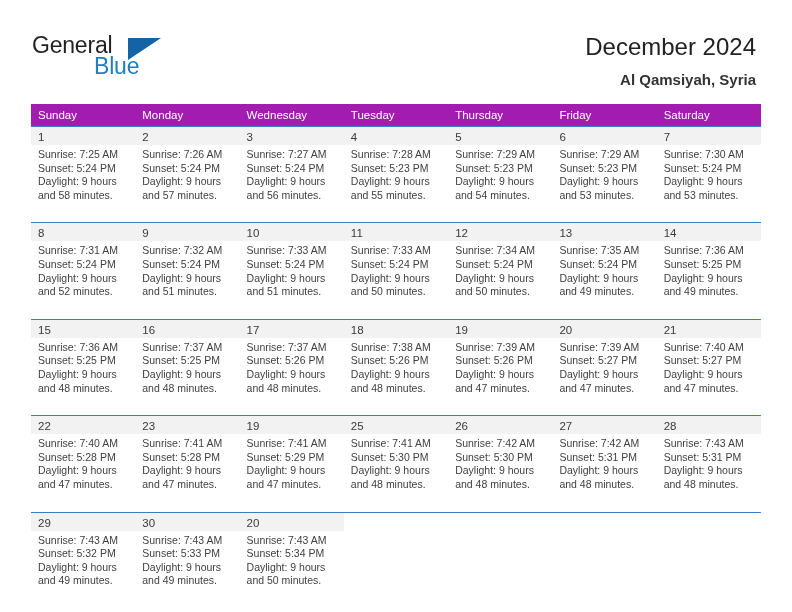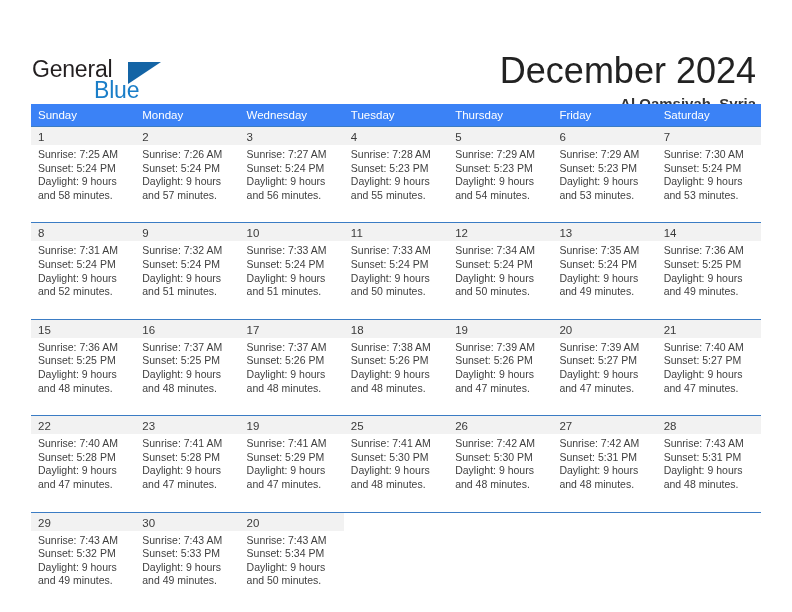--- a/index.html
+++ b/index.html
@@ -22,21 +22,20 @@
     box-sizing: border-box;
   }
 
   
   .header {
     position: absolute;
     left: 0;
     top: 0;
     width: 792px;
     height: 100px;
-    margin-top: 24px;
   }
   .logo {
     position: absolute;
     left: 32px;
     top: 32px;
     width: 180px;
     height: 50px;
   }
   .logo-general {
     position: absolute;
@@ -65,21 +64,21 @@
     border-left: 33px solid #1464a5;
     border-bottom: 22px solid transparent;
   }
   .title-block {
     position: absolute;
     right: 36px;
     top: 28px;
     text-align: right;
   }
   .cal-title {
-    font-size: 36px;
+    font-size: 24px;
     font-weight: normal;
     color: #222222;
     line-height: 38px;
     white-space: nowrap;
   }
   .cal-subtitle {
     font-size: 15px;
     font-weight: bold;
     color: #333333;
     line-height: 20px;
@@ -90,21 +89,21 @@
   
   .calendar {
     position: absolute;
     left: 31px;
     top: 104px;
     width: 730px;
   }
   .weekday-row {
     display: flex;
     width: 730px;
-    background: #3b82f6;
+    background: #a21caf;
   }
   .weekday-cell {
     flex: 1 1 0;
     height: 22px;
     line-height: 22px;
     color: #ffffff;
     font-size: 11.5px;
     padding-left: 7px;
     box-sizing: border-box;
     white-space: nowrap;

